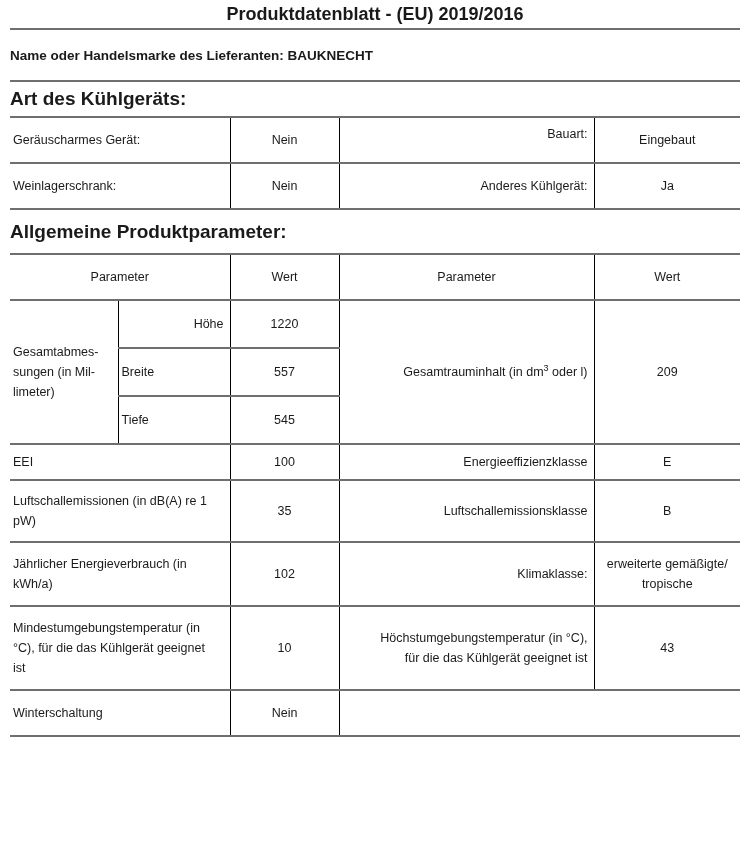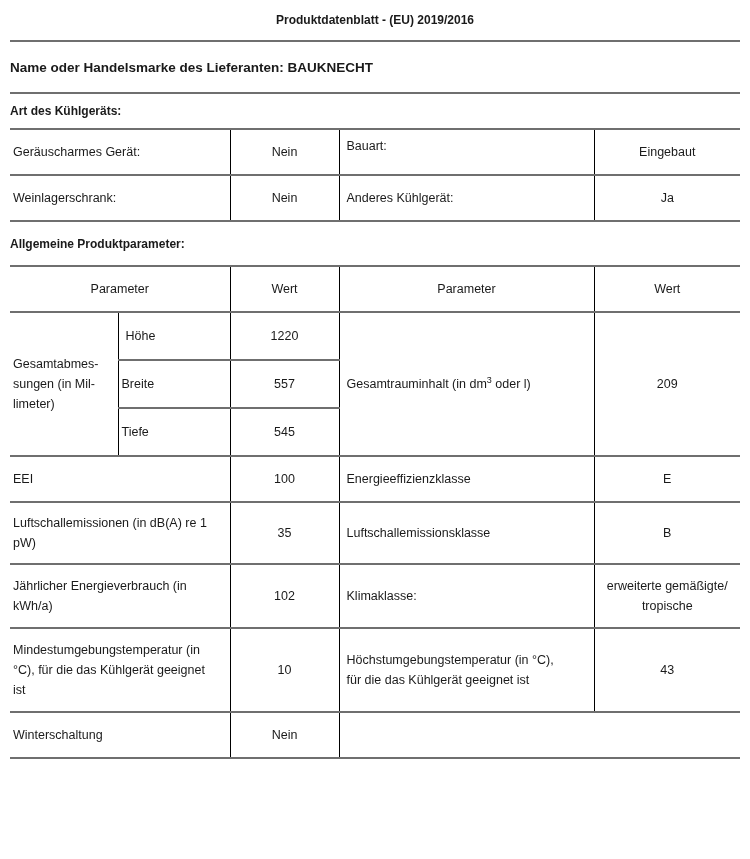--- a/index.html
+++ b/index.html
@@ -11,47 +11,47 @@
   *{margin:0;padding:0;box-sizing:border-box;}
   html,body{background:var(--page-bg);}
   body{
     width:750px;height:859px;
     font-family:"Liberation Sans","DejaVu Sans",sans-serif;
     color:var(--text-color);
     overflow:hidden;
   }
   .page{width:750px;height:859px;padding:0 10px;overflow:hidden;background:var(--page-bg);}
   .hb{border-bottom:2px solid var(--border-horizontal);}
-  .title-row{height:42px;display:flex;align-items:center;justify-content:center;font-weight:700;font-size:12px;}
+  .title-row{height:30px;display:flex;align-items:center;justify-content:center;font-weight:700;font-size:18px;}
   .info-row{height:52px;display:flex;align-items:center;font-weight:700;font-size:13.5px;}
-  .section-label{display:flex;align-items:center;font-weight:700;font-size:12px;}
+  .section-label{display:flex;align-items:center;font-weight:700;font-size:19px;}
   .label-type{height:34px;}
   .label-general{height:43px;}
   table{border-collapse:collapse;width:730px;table-layout:fixed;}
   td{
     border-left:1px solid var(--border-vertical);
     border-right:1px solid var(--border-vertical);
     border-top:2px solid var(--border-horizontal);
     border-bottom:2px solid var(--border-horizontal);
     font-size:12.5px;line-height:20px;
     vertical-align:middle;
     padding:4px 6px 4px 3px;
     white-space:pre-line;
     overflow:hidden;
   }
-  td+td{padding-left:7px;}
+  td+td{padding-left:7px;text-align:right;}
   tr>td:first-child{border-left:none;}
   tr>td:last-child{border-right:none;}
   .center{text-align:center;padding-left:2px;padding-right:2px;}
   .vtop{vertical-align:top;padding-top:6px;}
   sup{font-size:9px;vertical-align:super;line-height:0;}
   .t1 tr{height:46px;}
   .rh-head{height:46px;}
   .rh-dim{height:48px;}
-  .rh-eei{height:46px;}
+  .rh-eei{height:36px;}
   .rh-noise{height:62px;}
   .rh-energy{height:64px;}
   .rh-temp{height:84px;}
   .rh-winter{height:46px;}
 </style>
 </head>
 <body>
 
 <div class="page">
 

